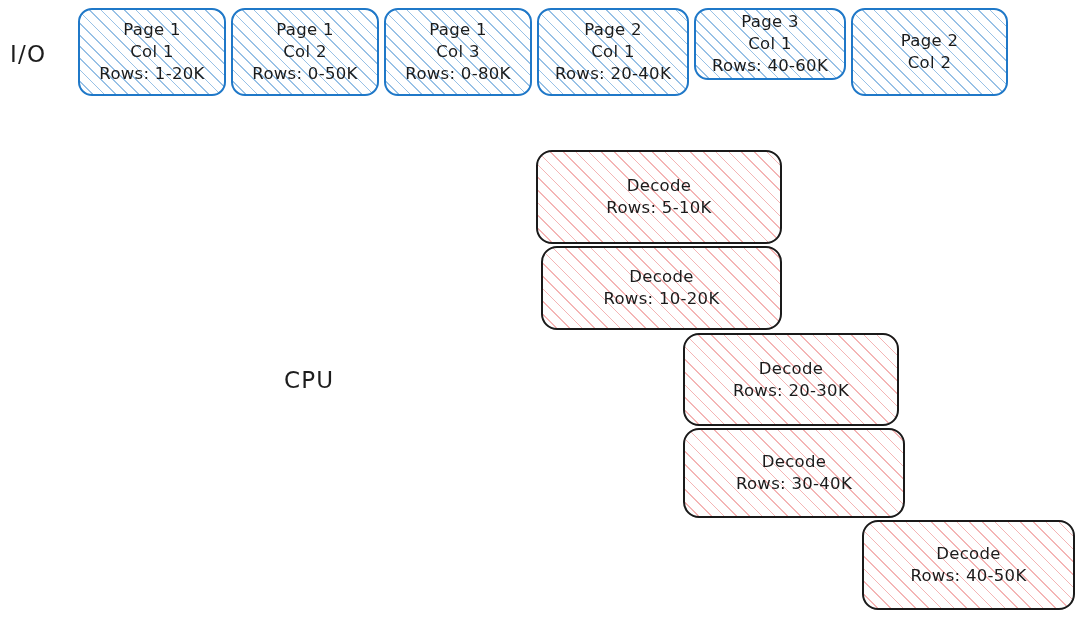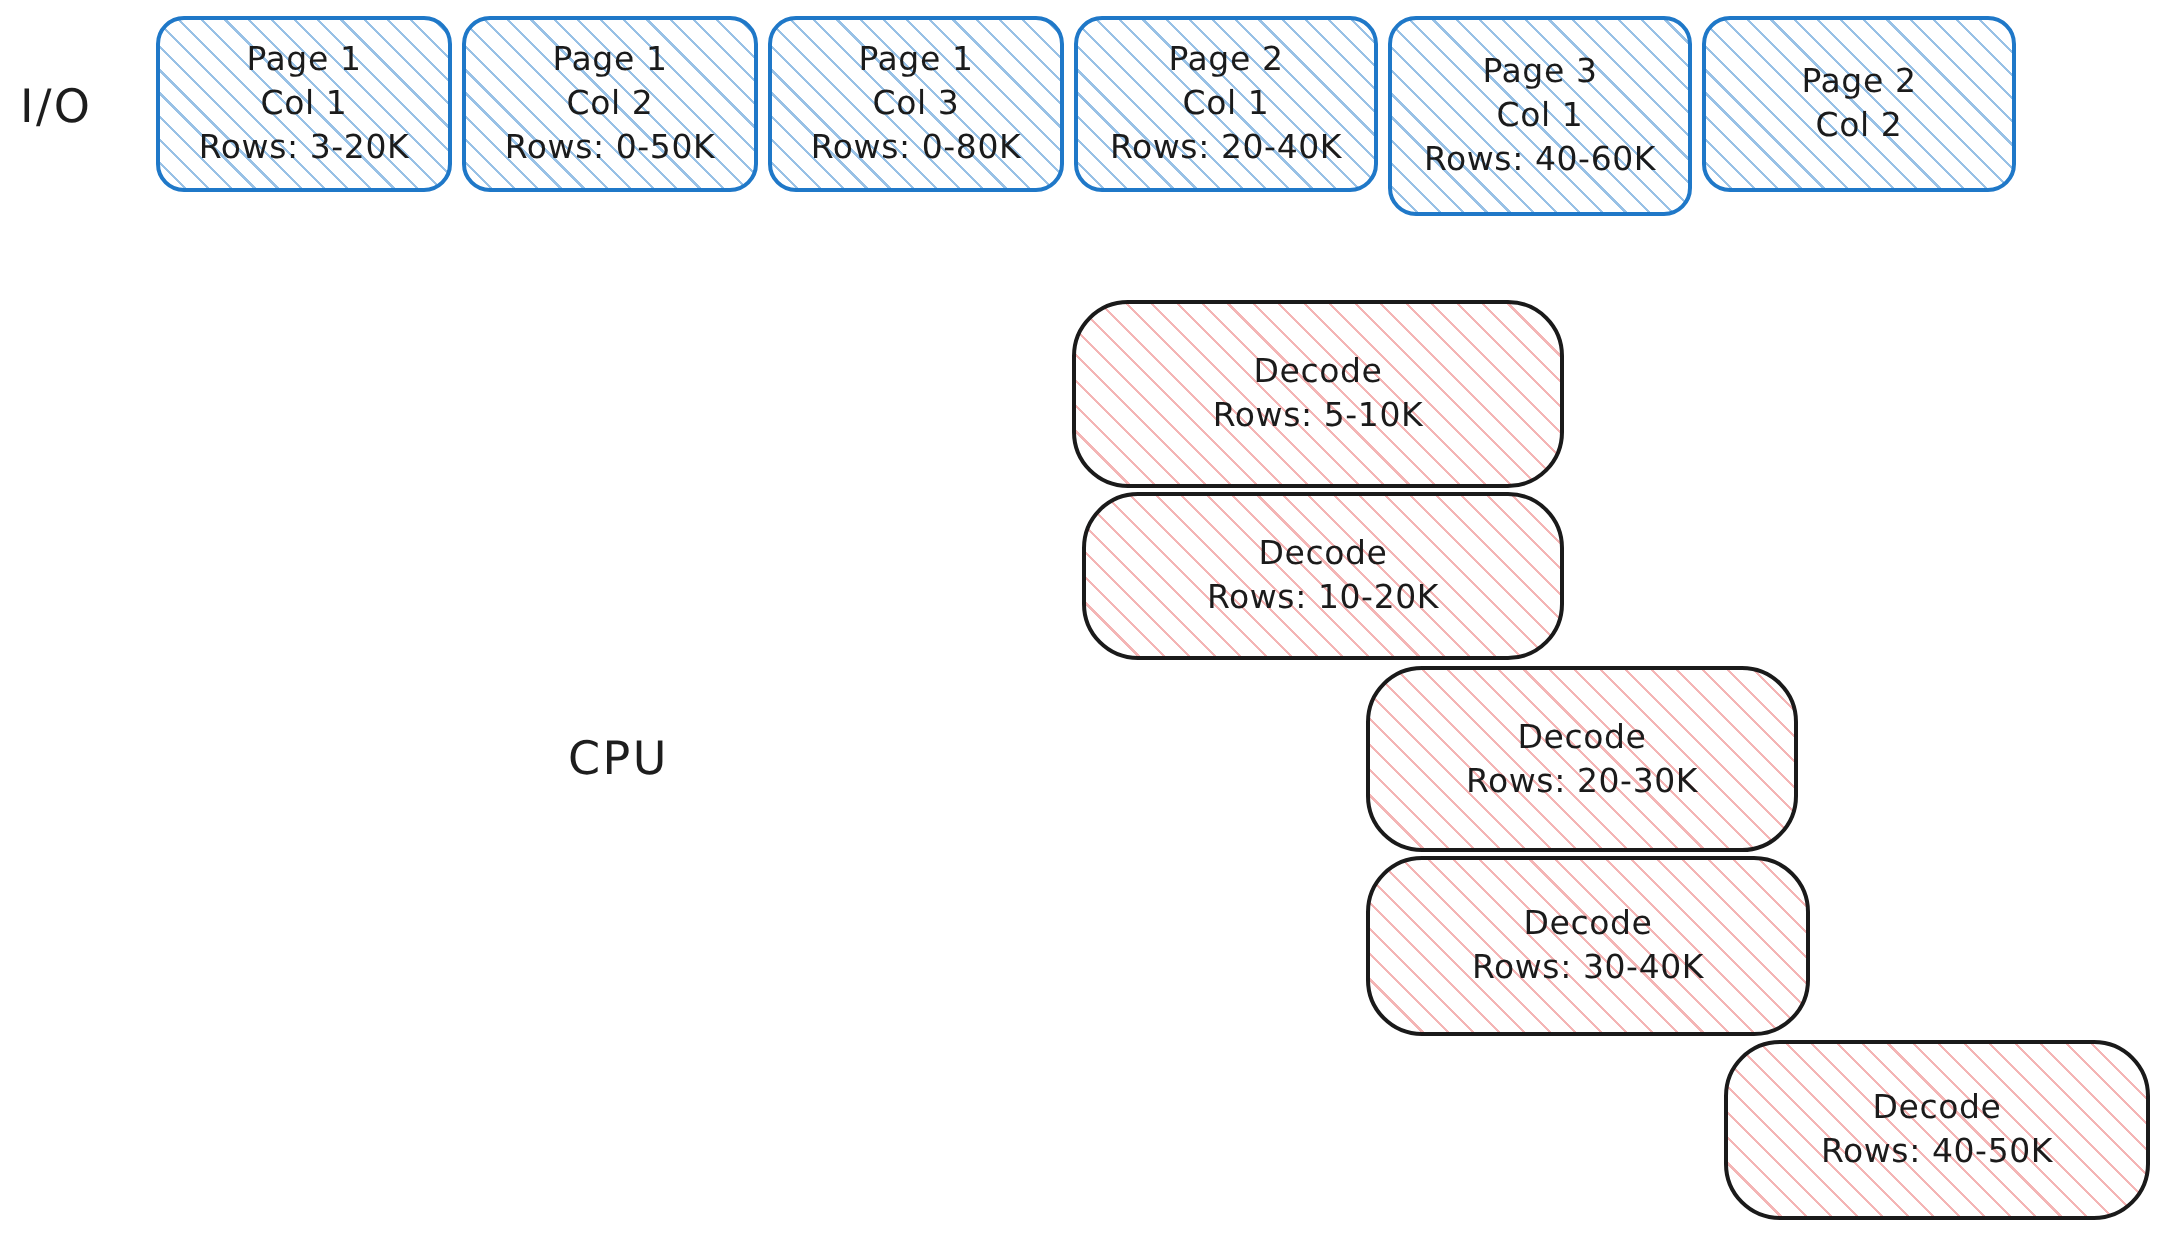--- a/index.html
+++ b/index.html
@@ -64,21 +64,21 @@
         rgba(31,120,200,0.46) 0px,
         rgba(31,120,200,0.46) 1.15px,
         rgba(255,255,255,0) 1.15px,
         rgba(255,255,255,0) 8.2px
     );
   }
 
   
   .cpu-node {
     border: 2.6px solid #1a1a1a;
-    border-radius: 28px;
+    border-radius: 16px;
     background-color: #ffffff;
     background-image: repeating-linear-gradient(
         45deg,
         rgba(235,120,120,0.55) 0px,
         rgba(235,120,120,0.55) 1.1px,
         rgba(255,255,255,0) 1.1px,
         rgba(255,255,255,0) 9.0px
     );
   }
 </style>
@@ -88,38 +88,38 @@
 <div id="canvas">
 
   <div id="io-lane-label" class="lane-label">I/O</div>
 
   <div id="cpu-lane-label" class="lane-label">CPU</div>
 
   <div id="io-lane">
       <div class="node io-node" style="left: 78px; top: 8px; width: 148px; height: 88px;">
         <div class="line">Page 1</div>
         <div class="line">Col 1</div>
-        <div class="line">Rows: 3-20K</div>
+        <div class="line">Rows: 1-20K</div>
       </div>
       <div class="node io-node" style="left: 231px; top: 8px; width: 148px; height: 88px;">
         <div class="line">Page 1</div>
         <div class="line">Col 2</div>
         <div class="line">Rows: 0-50K</div>
       </div>
       <div class="node io-node" style="left: 384px; top: 8px; width: 148px; height: 88px;">
         <div class="line">Page 1</div>
         <div class="line">Col 3</div>
         <div class="line">Rows: 0-80K</div>
       </div>
       <div class="node io-node" style="left: 537px; top: 8px; width: 152px; height: 88px;">
         <div class="line">Page 2</div>
         <div class="line">Col 1</div>
         <div class="line">Rows: 20-40K</div>
       </div>
-      <div class="node io-node" style="left: 694px; top: 8px; width: 152px; height: 100px;">
+      <div class="node io-node" style="left: 694px; top: 8px; width: 152px; height: 72px;">
         <div class="line">Page 3</div>
         <div class="line">Col 1</div>
         <div class="line">Rows: 40-60K</div>
       </div>
       <div class="node io-node" style="left: 851px; top: 8px; width: 157px; height: 88px;">
         <div class="line">Page 2</div>
         <div class="line">Col 2</div>
       </div>
     </div>
 

